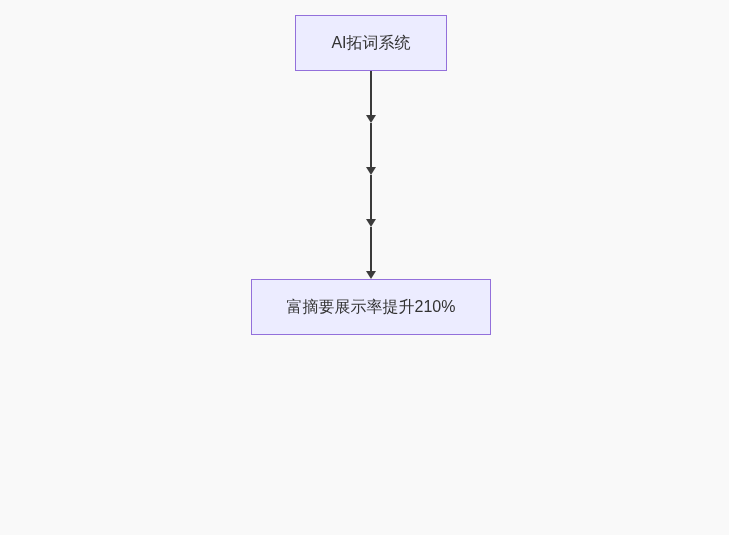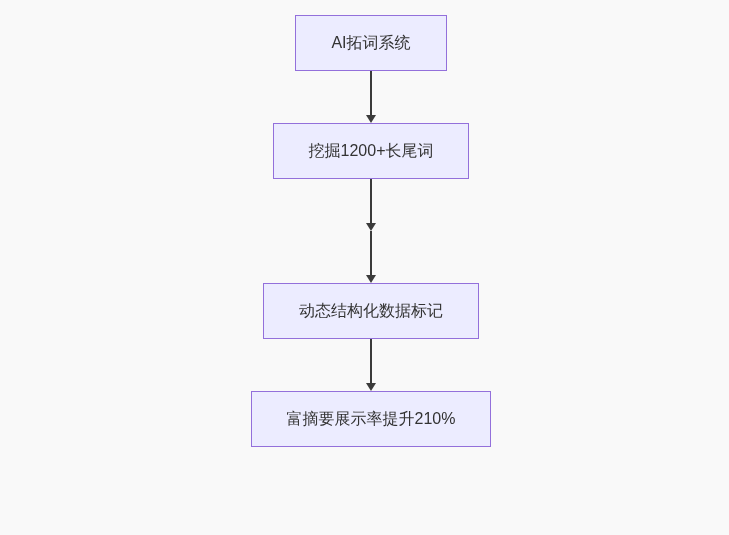--- a/index.html
+++ b/index.html
@@ -74,33 +74,27 @@
 
 <div class="canvas">
   <div class="flow-column" id="flow-column">
       <div class="flow-node">
         <span>AI拓词系统</span>
       </div>
       <div class="flow-arrow">
         <div class="arrow-line"></div>
         <div class="arrow-head"></div>
       </div>
-      <div class="flow-node">
-        <span>挖掘1200+长尾词</span>
-      </div>
       <div class="flow-arrow">
         <div class="arrow-line"></div>
         <div class="arrow-head"></div>
       </div>
       <div class="flow-arrow">
         <div class="arrow-line"></div>
         <div class="arrow-head"></div>
-      </div>
-      <div class="flow-node">
-        <span>动态结构化数据标记</span>
       </div>
       <div class="flow-arrow">
         <div class="arrow-line"></div>
         <div class="arrow-head"></div>
       </div>
       <div class="flow-node">
         <span>富摘要展示率提升210%</span>
       </div>
     </div>
 </div>

